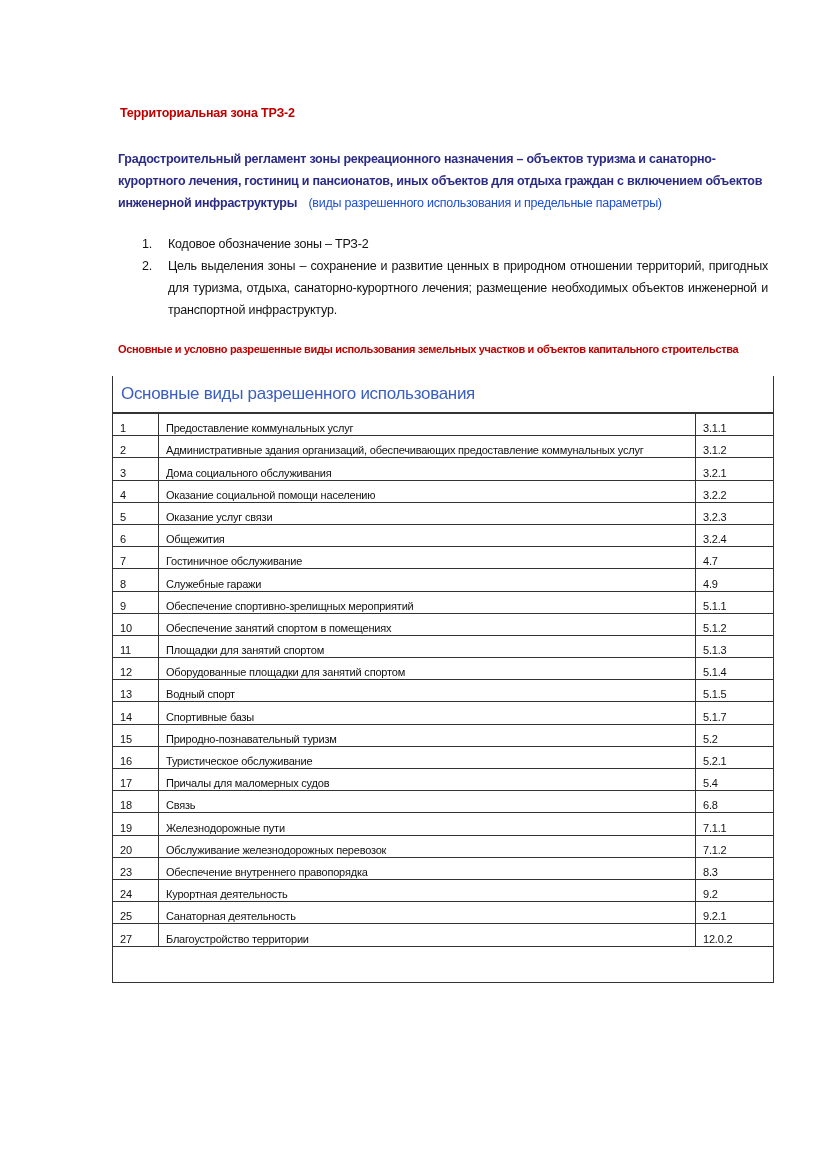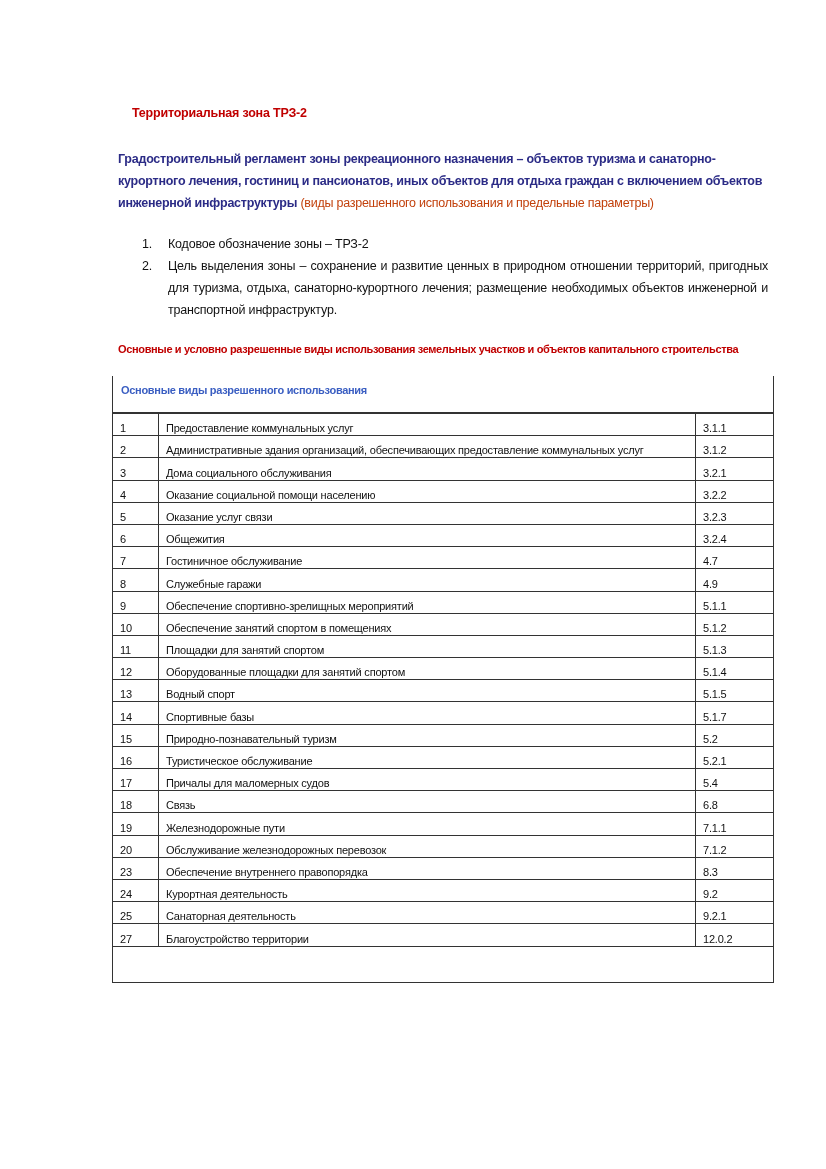--- a/index.html
+++ b/index.html
@@ -1,27 +1,27 @@
 <!DOCTYPE html>
 <html><head>
 <meta charset="utf-8">
 <style>
   html, body { margin: 0; padding: 0; background: #ffffff; }
   body { width: 826px; height: 1169px; position: relative; font-family: "Liberation Sans", sans-serif; color: #111; overflow: hidden; }
-  .zone-title { position: absolute; left: 132px; top: 106px; font-size: 12.5px; font-weight: bold; color: #c00000; letter-spacing: -0.2px; }
+  .zone-title { position: absolute; left: 120px; top: 106px; font-size: 12.5px; font-weight: bold; color: #c00000; letter-spacing: -0.2px; }
   .subtitle { position: absolute; left: 118px; top: 148px; width: 660px; font-size: 12.5px; line-height: 22px; color: #2b2b86; letter-spacing: -0.25px; }
   .subtitle b { font-weight: bold; }
-  .subtitle span.normal { font-weight: normal; color: #c2410c; }
+  .subtitle span.normal { font-weight: normal; color: #1d4ed8; margin-left: 8px; }
   ol.info { position: absolute; left: 118px; top: 233px; width: 650px; margin: 0; padding: 0; list-style: none; font-size: 12.5px; line-height: 22px; color: #111; letter-spacing: -0.2px; }
   ol.info li { position: relative; padding-left: 50px; text-align: justify; text-align-last: left; }
   ol.info li .num { position: absolute; left: 24px; top: 0; }
   .section-title { position: absolute; left: 118px; top: 343px; font-size: 11px; font-weight: bold; color: #c00000; letter-spacing: -0.35px; white-space: nowrap; }
   .table-wrap { position: absolute; left: 112px; top: 376px; width: 662px; }
   .table-head { height: 37px; border-left: 1.5px solid #333; border-right: 1.5px solid #333; border-bottom: 1.5px solid #333; box-sizing: border-box; position: relative; }
-  .table-head span { position: absolute; left: 8px; top: 8px; font-size: 11px; font-weight: bold; color: #3a5ec2; letter-spacing: -0.3px; }
+  .table-head span { position: absolute; left: 8px; top: 8px; font-size: 17px; font-weight: normal; color: #3a5ec2; letter-spacing: -0.3px; }
   table { border-collapse: collapse; width: 662px; font-size: 11px; letter-spacing: -0.2px; }
   td { border: 1.5px solid #333; height: 20.2px; padding: 0 0 0 7px; vertical-align: bottom; padding-bottom: 1px; }
   td.c-num { width: 38px; }
   td.c-code { width: 70px; }
   .table-foot { height: 36px; border: 1.5px solid #333; border-top: none; box-sizing: border-box; }
 </style>
 </head>
 <body>
 
 <div class="zone-title">Территориальная зона ТРЗ-2</div>

